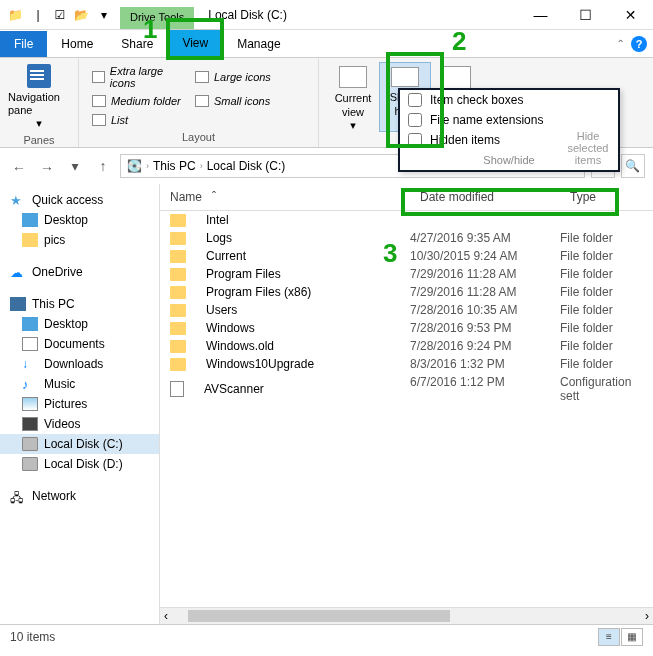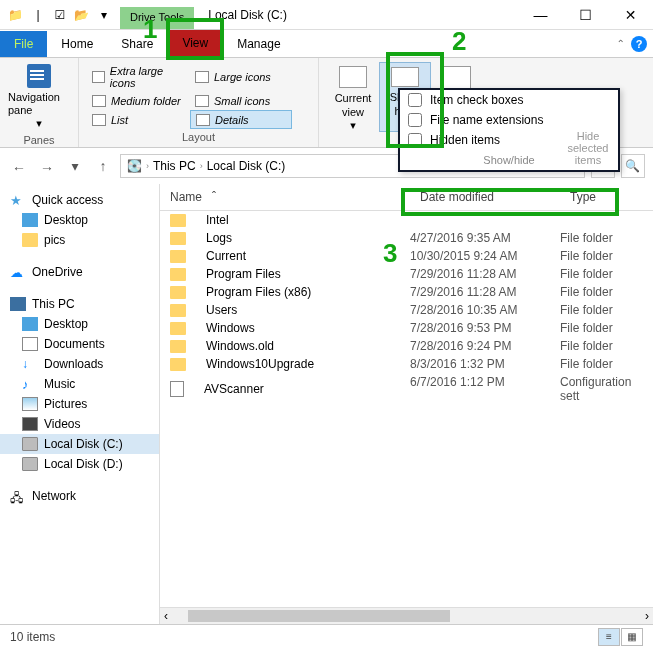--- a/index.html
+++ b/index.html
@@ -7,22 +7,22 @@
 .titlebar { height: 30px; display: flex; align-items: center; border-bottom: 1px solid #ddd; }
 .titlebar .qat { display: flex; align-items: center; gap: 2px; padding: 0 6px; }
 .qat-icon { width: 20px; height: 20px; display: flex; align-items: center; justify-content: center; }
 .title-tabs { display: flex; align-items: flex-end; height: 100%; }
 .drive-tools { background: #8dd18d; padding: 4px 10px; font-size: 11px; height: 22px; margin-top: 28px; }
 .title-text { padding: 0 14px; font-size: 12px; }
 .win-controls { margin-left: auto; display: flex; }
 .win-btn { width: 45px; height: 30px; display: flex; align-items: center; justify-content: center; font-size: 14px; }
 .tabs { height: 28px; display: flex; align-items: end; border-bottom: 1px solid #ccc; position: relative; }
 .tab { padding: 6px 14px; font-size: 12px; }
-.tab.file { background: #1976d2; color: #bef264; }
-.tab.view { border: 1px solid #ccc; border-bottom: 1px solid #fff; background: #b91c1c; }
+.tab.file { background: #1976d2; color: #ffffff; }
+.tab.view { border: 1px solid #ccc; border-bottom: 1px solid #fff; background: #0ea5e9; }
 .help-circle { position: absolute; right: 6px; top: 6px; width: 16px; height: 16px; border-radius: 50%; background: #0a84ff; color: #fff; font-weight: bold; font-size: 11px; display: flex; align-items: center; justify-content: center; }
 .collapse-caret { position: absolute; right: 28px; top: 8px; font-size: 10px; color: #666; }
 .ribbon { height: 90px; background: #f5f5f5; border-bottom: 1px solid #ccc; display: flex; position: relative; }
 .ribbon-group { border-right: 1px solid #ddd; padding: 4px 8px; display: flex; flex-direction: column; }
 .group-body { flex: 1; display: flex; }
 .group-label { text-align: center; font-size: 11px; color: #555; padding-top: 2px; }
 .navpane-btn { display: flex; flex-direction: column; align-items: center; justify-content: center; width: 62px; height: 70px; font-size: 11px; line-height: 1.2; }
 .navpane-btn .ic { width: 24px; height: 24px; background: #2e6fb5; border-radius: 2px; margin-bottom: 3px; position: relative; }
 .navpane-btn .ic::after { content: ''; position: absolute; left: 3px; top: 6px; width: 14px; height: 2px; background: #fff; box-shadow: 0 4px 0 #fff, 0 8px 0 #fff; }
 .layout-list { display: grid; grid-template-columns: 102px 102px; gap: 1px; }
@@ -141,24 +141,20 @@
             <span>Medium folder</span>
           </div>
         <div class="layout-item">
             <span class="li-ic"></span>
             <span>Small icons</span>
           </div>
         <div class="layout-item">
             <span class="li-ic"></span>
             <span>List</span>
           </div>
-        <div class="layout-item selected">
-            <span class="li-ic"></span>
-            <span>Details</span>
-          </div>
       </div>
     </div>
     <div class="group-label">Layout</div>
   </div>
   <div class="ribbon-group" style="border:none">
     <div class="group-body">
       <div class="vbtn">
         <span class="vb-ic"></span>
         <span>Current view</span> ▾
       </div>

